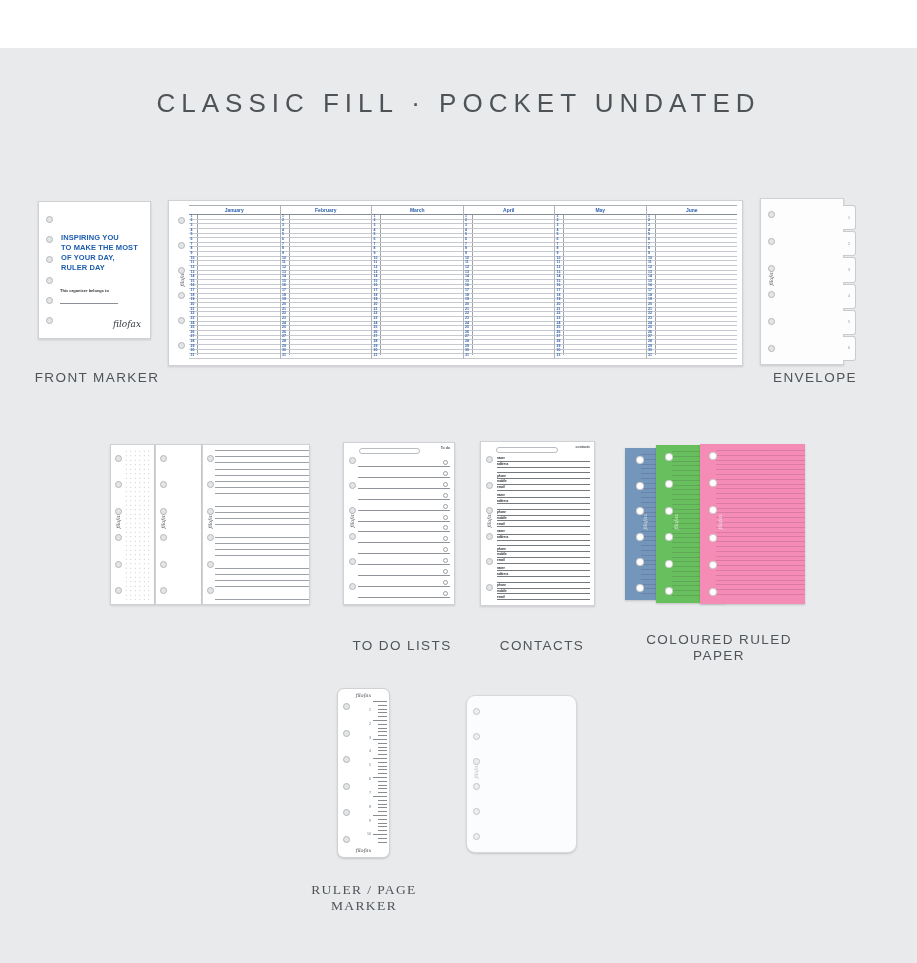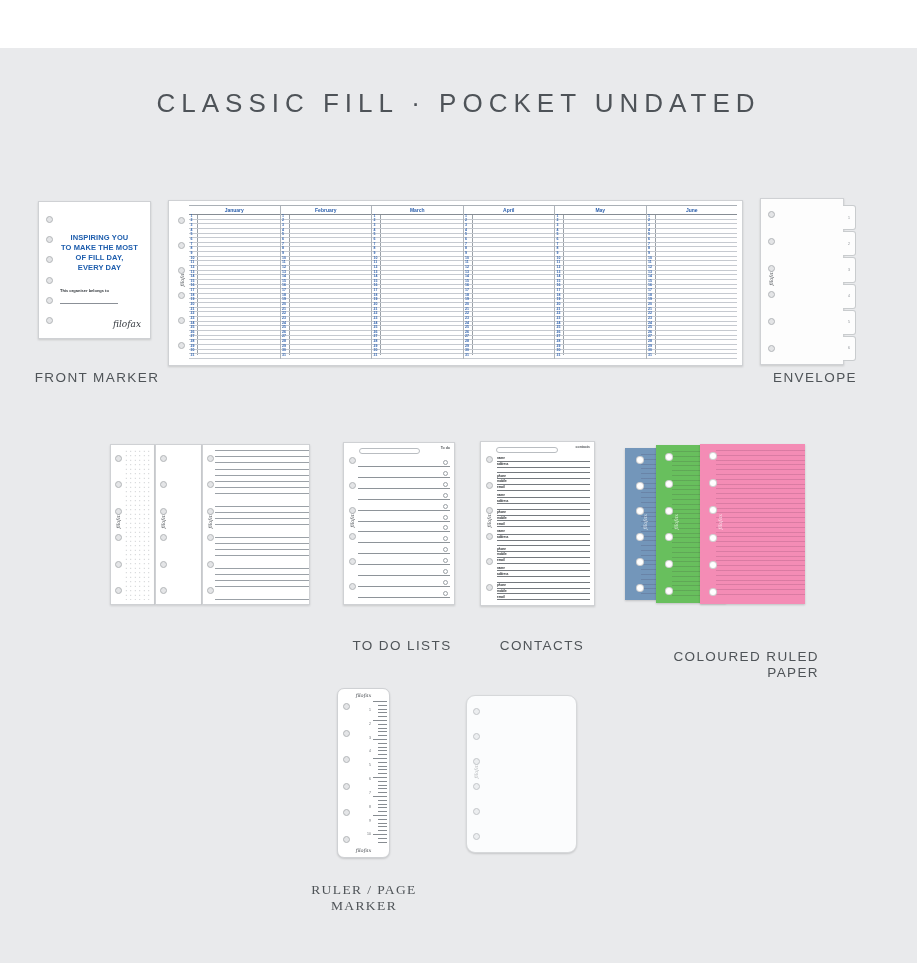--- a/index.html
+++ b/index.html
@@ -15,21 +15,21 @@
   
   .sheet{position:absolute;background:#fff;border:1px solid #cfd1d4;box-sizing:border-box;
     box-shadow:0 1px 2px rgba(0,0,0,.15);overflow:hidden;}
   .holes{position:absolute;display:flex;flex-direction:column;justify-content:space-between;z-index:3;}
   .hole{width:7px;height:7px;border-radius:50%;background:#e4e5e7;border:1px solid #b3b6b9;box-sizing:border-box;}
   .v-brand{position:absolute;writing-mode:vertical-rl;transform:rotate(180deg);
     font-family:"DejaVu Serif",serif;font-style:italic;font-size:5px;line-height:1;
     color:#4a4f54;z-index:2;}
 
   
-  .front{left:38px;top:153px;width:113px;height:138px;text-align:center;}
+  .front{left:38px;top:153px;width:113px;height:138px;}
   .front .holes{left:7px;top:14px;bottom:14px;}
   .fs-headline{position:absolute;left:22px;top:31px;color:var(--accent,#1d5dad);
     font-size:7.5px;font-weight:700;line-height:10px;letter-spacing:.1px;}
   .fs-belongs{position:absolute;left:21px;top:87px;font-size:4px;font-weight:700;color:#30353a;line-height:1;}
   .fs-line{position:absolute;left:21px;top:101px;width:58px;height:1px;background:#8b9097;}
   .fs-brand{position:absolute;right:9px;bottom:9px;font-family:"DejaVu Serif",serif;
     font-style:italic;font-size:9px;color:#353a40;line-height:1;}
 
   
   .calendar{left:168px;top:152px;width:575px;height:166px;}
@@ -140,22 +140,22 @@
         <div class="hole"></div>
         <div class="hole"></div>
         <div class="hole"></div>
         <div class="hole"></div>
         <div class="hole"></div>
         <div class="hole"></div>
       </div>
     <div class="fs-headline">
         <div class="headline-line">INSPIRING YOU</div>
         <div class="headline-line">TO MAKE THE MOST</div>
-        <div class="headline-line">OF FILL DAY,</div>
-        <div class="headline-line">EVERY DAY</div>
+        <div class="headline-line">OF YOUR DAY,</div>
+        <div class="headline-line">RULER DAY</div>
       </div>
     <div class="fs-belongs">This organiser belongs to</div>
     <div class="fs-line"></div>
     <div class="fs-brand">filofax</div>
   </div>
 
   <div class="sheet calendar">
     <div class="holes">
         <div class="hole"></div>
         <div class="hole"></div>
@@ -1001,21 +1001,21 @@
         <div class="hole"></div>
         <div class="hole"></div>
         <div class="hole"></div>
       </div>
     <div class="strip-lines"></div>
     <div class="v-brand">filofax</div>
   </div>
 
   <div class="item-label" style="left:332px;top:590px;width:140px;">TO DO LISTS</div>
   <div class="item-label" style="left:477px;top:590px;width:130px;">CONTACTS</div>
-  <div class="item-label" style="left:619px;top:601px;width:200px;text-align:right;">COLOURED RULED PAPER</div>
+  <div class="item-label" style="left:619px;top:584px;width:200px;">COLOURED RULED PAPER</div>
 
   <div class="sheet ruler">
     <div class="ruler-brand top">filofax</div>
     <div class="holes">
         <div class="hole"></div>
         <div class="hole"></div>
         <div class="hole"></div>
         <div class="hole"></div>
         <div class="hole"></div>
         <div class="hole"></div>

